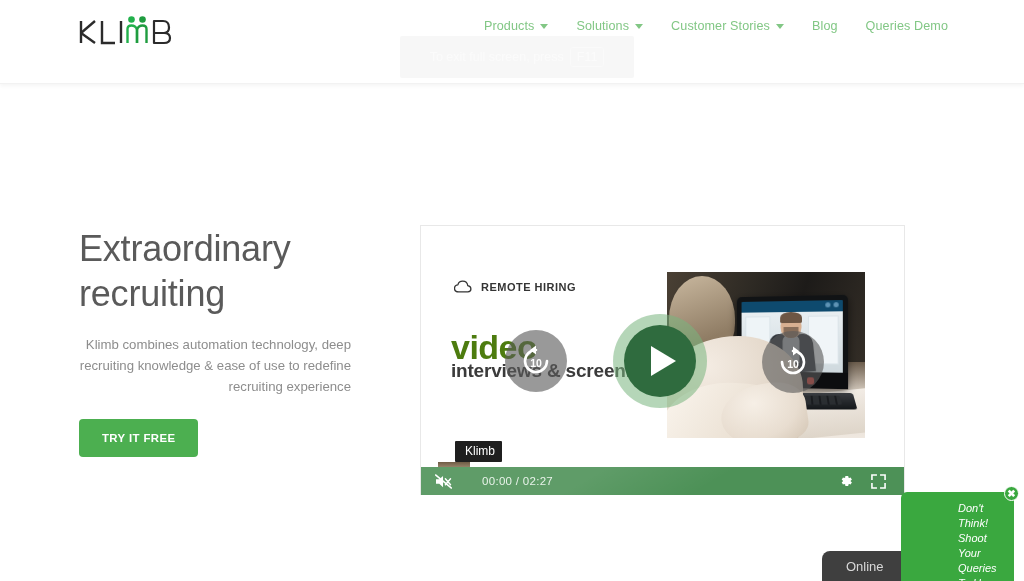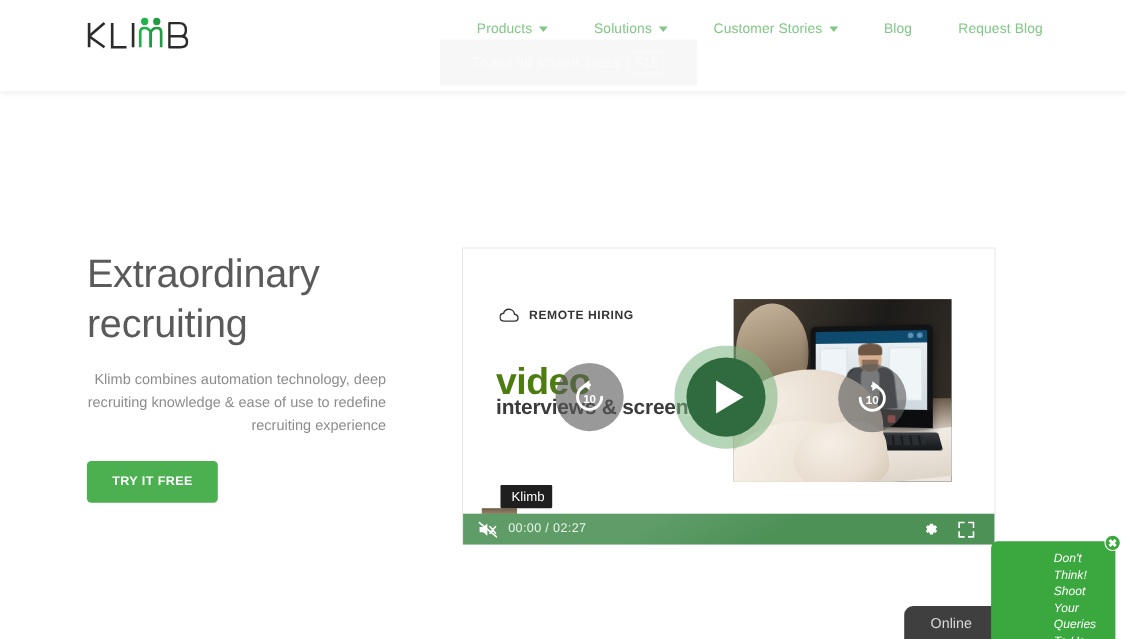--- a/index.html
+++ b/index.html
@@ -17,21 +17,21 @@
     position: absolute; top: 0; left: 0; width: 1024px; height: 84px;
     background: #ffffff; z-index: 40;
     border-bottom: 1px solid #f2f2f2;
     box-shadow: 0 2px 4px rgba(0,0,0,0.045);
   }
   .logo { position: absolute; left: 79px; top: 11px; height: 36px; display: flex; align-items: flex-end; }
   .logo svg { display:block; }
 
   .nav {
     position: absolute; right: 76px; top: 19px;
-    display: flex; align-items: center; gap: 16px;
+    display: flex; align-items: center; gap: 2px;
   }
   .nav-item {
     display: flex; align-items: center;
     color: #82c785;
     font-size: 12.6px;
     font-family: "Liberation Sans", sans-serif;
     padding: 0 13px;
     cursor: pointer;
     white-space: nowrap;
     letter-spacing: .1px;
@@ -252,21 +252,21 @@
     background: #4d9157;
     z-index: 16;
     display:flex; align-items:center;
   }
   .controls::after {
     content:""; position:absolute; left:0; top:0; width:100%; height:100%;
     background: linear-gradient(150deg, rgba(255,255,255,.10) 0 35%, rgba(255,255,255,0) 60%);
     pointer-events:none;
   }
   .ctrl-left { display:flex; align-items:center; gap:10px; padding-left: 14px; z-index:2;}
-  .time { color:#e9f3ea; font-size: 11.5px; letter-spacing:.3px; }
+  .time { color:#e9f3ea; font-size: 11.5px; letter-spacing:.3px;margin-left:20px; }
   .ctrl-right { margin-left:auto; display:flex; align-items:center; gap: 17px; padding-right: 18px; z-index:2;}
   .ctrl-icon { cursor:pointer; display:flex; align-items:center; }
 
   
   .chat-bubble {
     position:absolute; left: 901px; top: 492px;
     width: 113px; padding: 9px 9px 8px 10px;
     background:#3aa83f; border-radius: 6px;
     z-index: 60;
   }
@@ -340,21 +340,21 @@
         <span class="caret"></span>
       </div>
       <div class="nav-item">
         <span>Customer Stories</span>
         <span class="caret"></span>
       </div>
       <div class="nav-item">
         <span>Blog</span>
       </div>
       <div class="nav-item">
-        <span>Request Blog</span>
+        <span>Queries Demo</span>
       </div>
     </div>
   </div>
 
   <div class="fs-toast">
     <span>To exit full screen, press</span>
     <span class="fs-key">F11</span>
   </div>
 
   <div class="hero-text">

